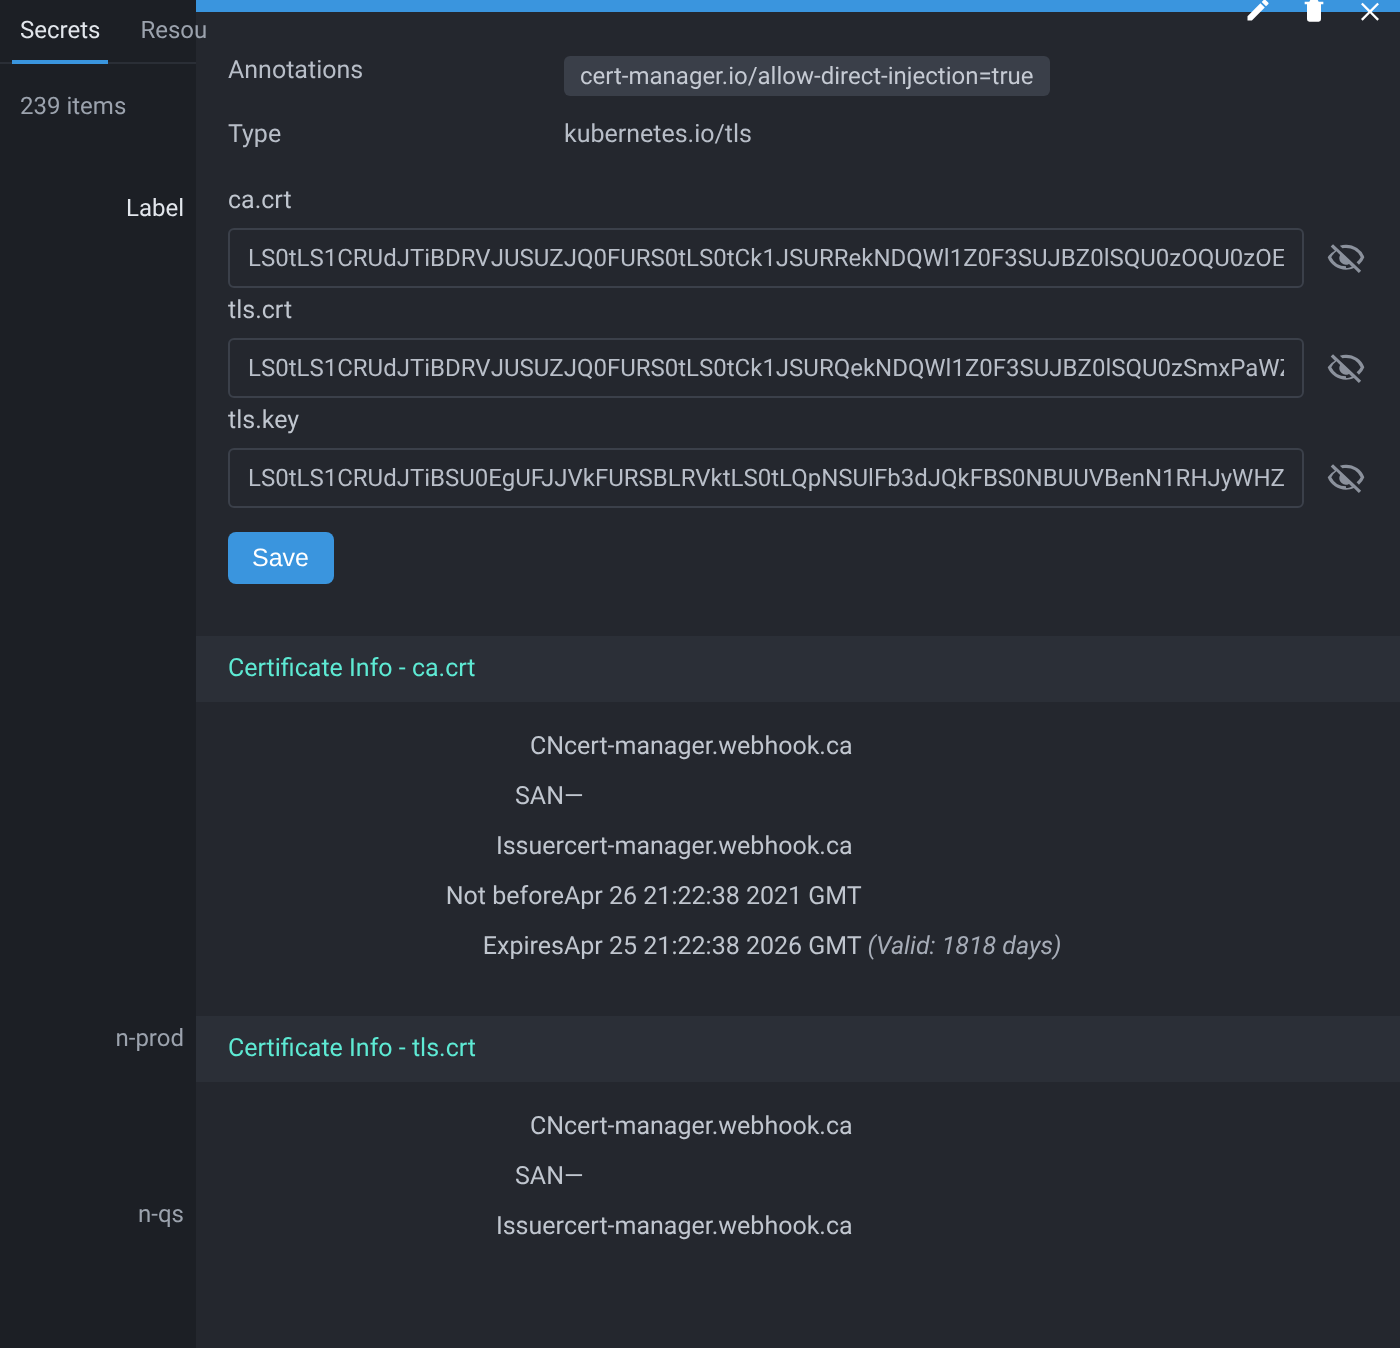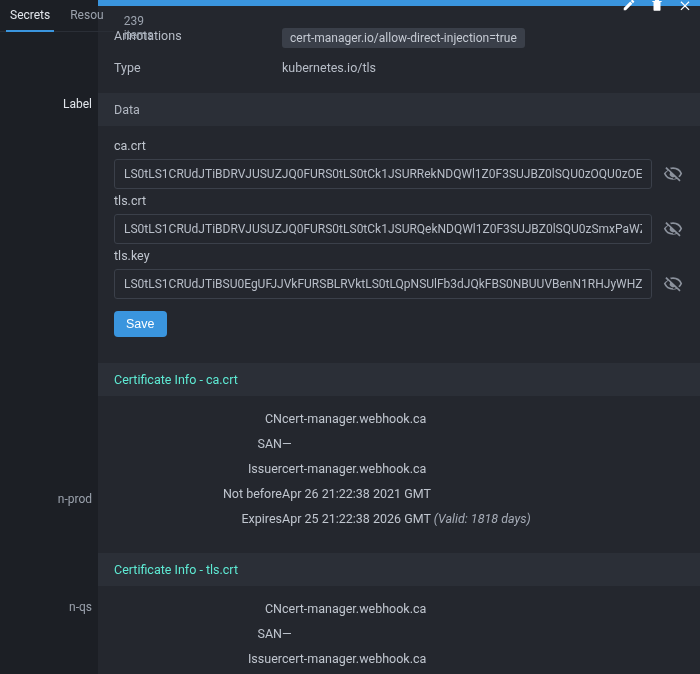--- a/index.html
+++ b/index.html
@@ -9,21 +9,21 @@
     font-size: 12.5px;
     color: #b0b6c0;
     background: #1f2229;
     display: flex;
   }
   .sidebar {
     width: 98px;
     background: #1c1f25;
     flex-shrink: 0;
     display: flex;
-    flex-direction: row;
+    flex-direction: column;
     position: relative;
   }
   .tabs {
     display: flex;
     height: 32px;
     border-bottom: 1px solid #2a2e36;
   }
   .tab {
     padding: 8px 10px;
     font-size: 12px;
@@ -56,21 +56,21 @@
   }
   .sidebar-item {
     position: absolute;
     right: 6px;
     font-size: 12px;
     color: #9ba2ad;
     text-align: right;
     white-space: nowrap;
     cursor: pointer;
   }
-  .sidebar-item.a { top: 492px; }
+  .sidebar-item.a { top: 512px; }
   .sidebar-item.b { top: 600px; }
   .main {
     flex: 1;
     display: flex;
     flex-direction: column;
     overflow: hidden;
     background: #24272e;
     gap: 16px;
   }
   .topbar {
@@ -228,21 +228,20 @@
   <div class="panel">
     <div class="kv-row">
       <div class="k">Annotations</div>
       <div class="v"><span class="tag-pill">cert-manager.io/allow-direct-injection=true</span></div>
     </div>
     <div class="kv-row">
       <div class="k">Type</div>
       <div class="v">kubernetes.io/tls</div>
     </div>
 
-    <div class="data-block">Data</div>
 
     <div class="data-fields">
       <div class="field">
         <div class="field-label">ca.crt</div>
         <div class="field-row">
           <input class="field-input" value="LS0tLS1CRUdJTiBDRVJUSUZJQ0FURS0tLS0tCk1JSURRekNDQWl1Z0F3SUJBZ0lSQU0zOQU0zOE1aSmxPaWZQeUlSa21UVVkx" style="">
           <span class="eye-btn">
             <svg width="20" height="20" viewBox="0 0 24 24" fill="currentColor">
                 <path d="M12 6a9.77 9.77 0 0 1 8.82 5.5 9.9 9.9 0 0 1-2.47 3.11l1.42 1.42A11.82 11.82 0 0 0 23 11.5 11.78 11.78 0 0 0 12 4c-1.3 0-2.55.22-3.72.61l1.6 1.6C10.57 6.07 11.27 6 12 6zm-9.19-.88 2.54 2.54A11.82 11.82 0 0 0 1 11.5 11.78 11.78 0 0 0 12 19c1.66 0 3.24-.35 4.67-.98l3.02 3.02 1.41-1.41L4.22 3.71 2.81 5.12zM12 17a9.77 9.77 0 0 1-8.82-5.5 9.86 9.86 0 0 1 3.07-3.53l2.2 2.2a4 4 0 0 0 5.38 5.38l1.65 1.65c-1.1.5-2.31.8-3.48.8z"></path>
               </svg>

